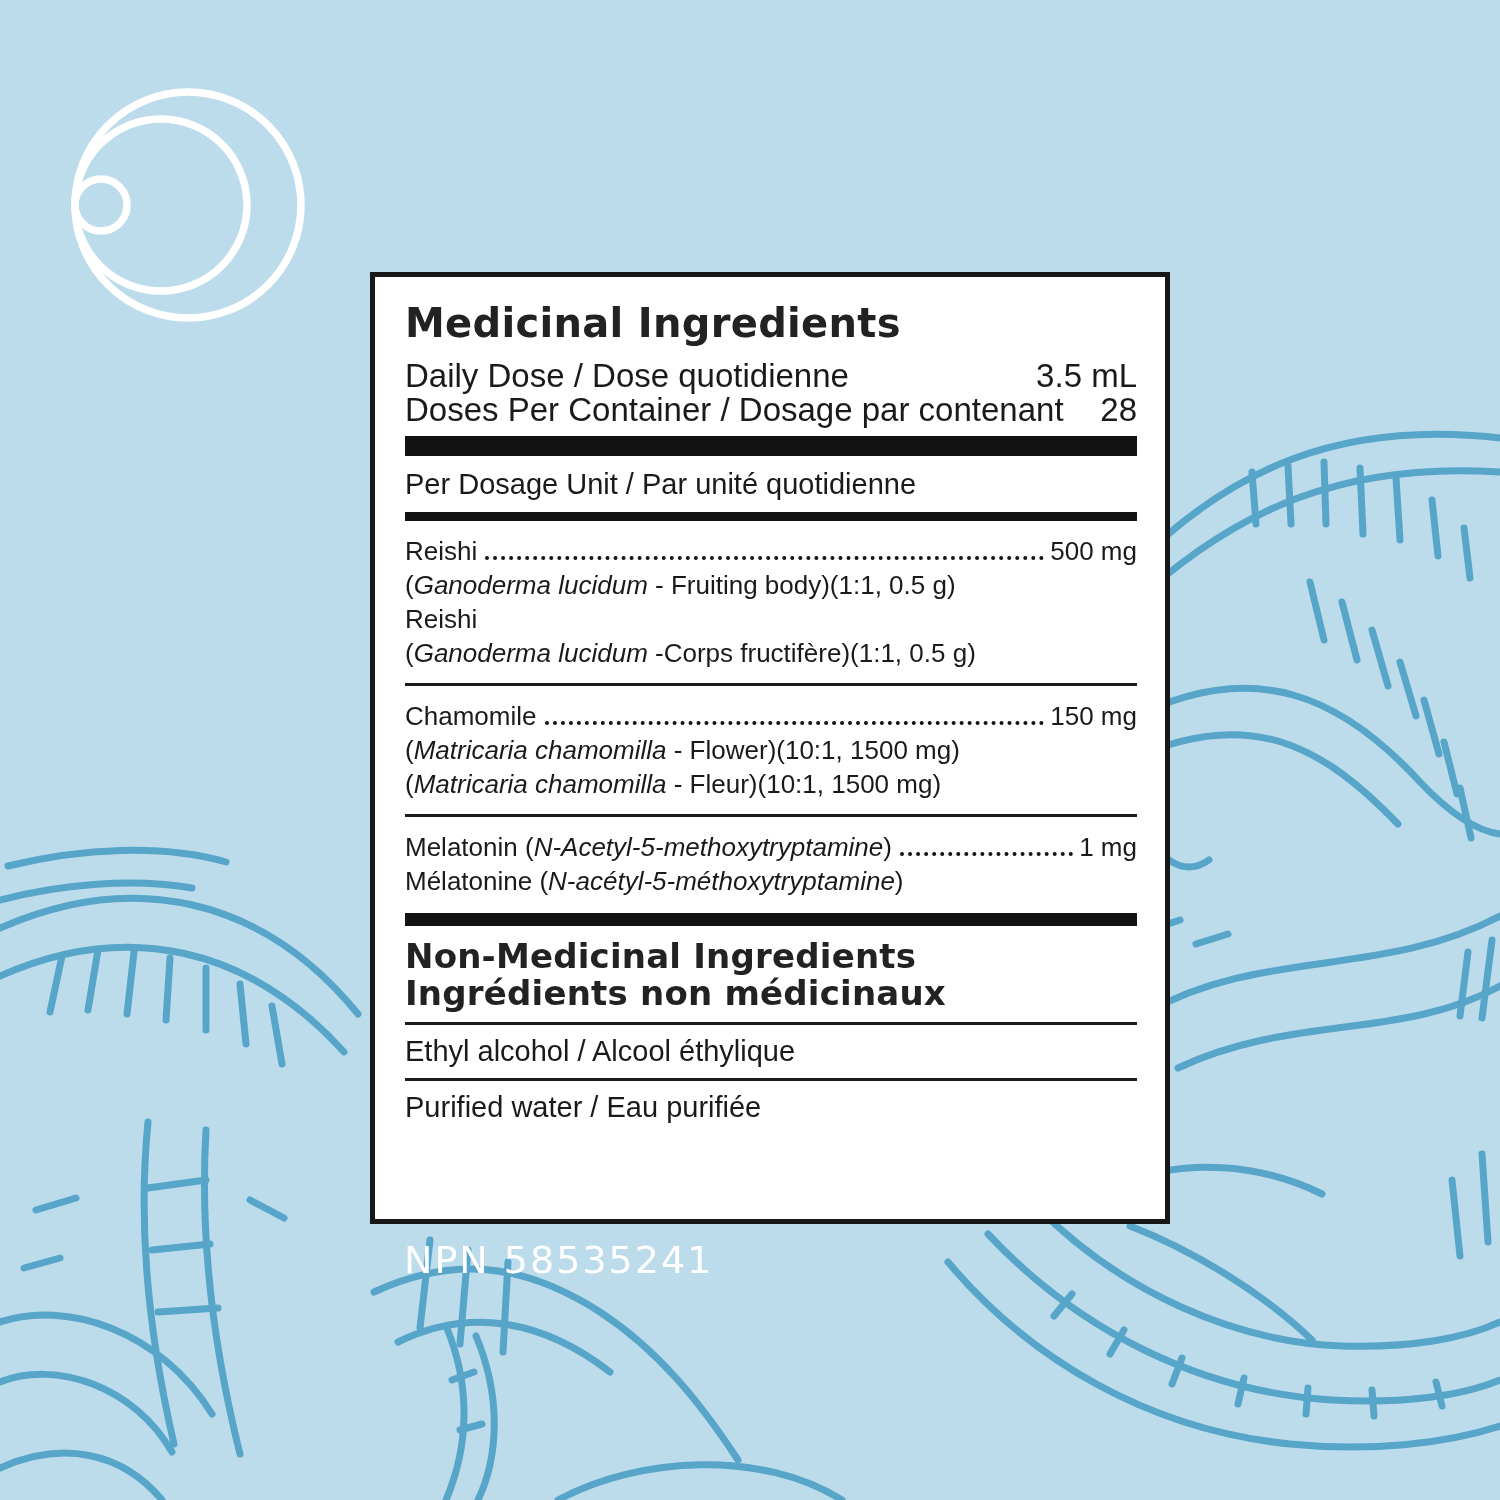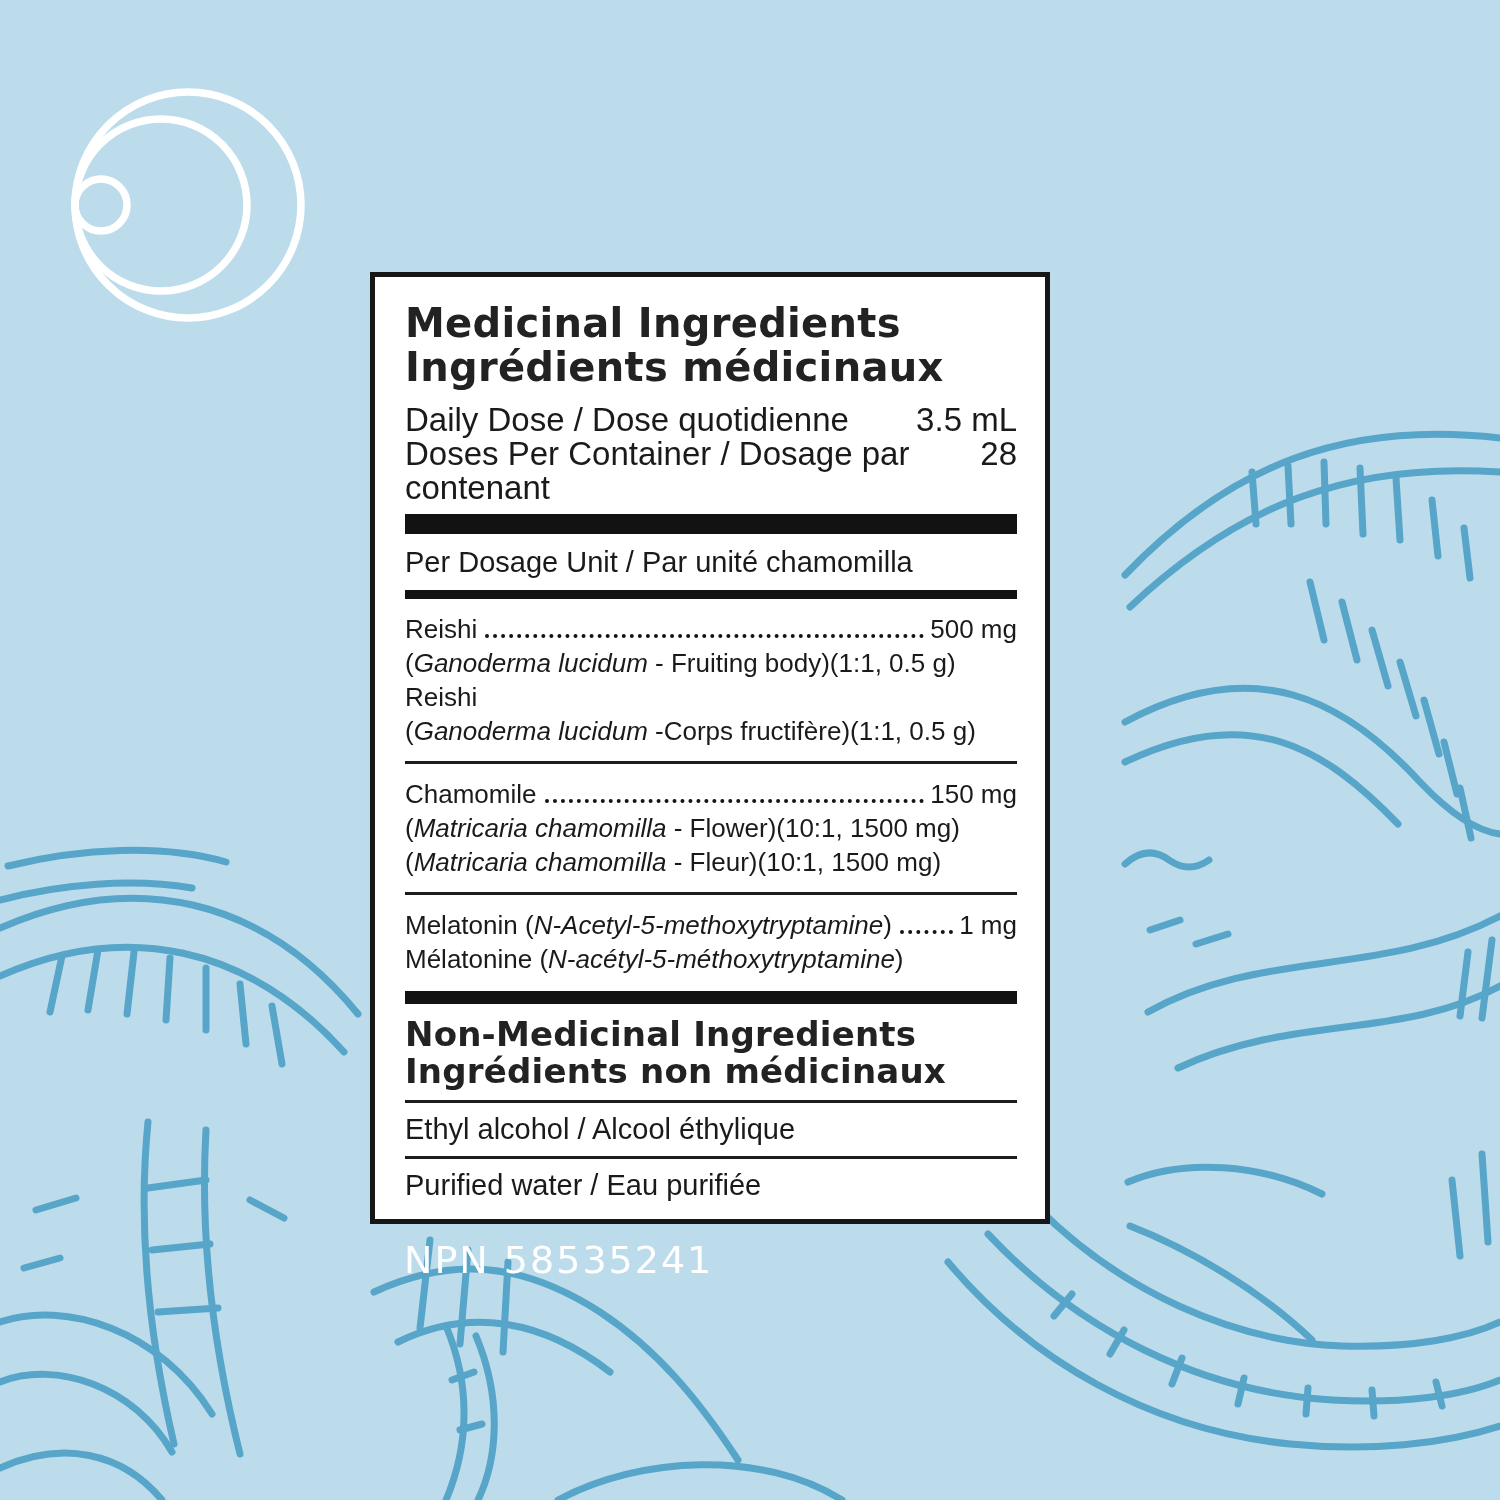--- a/index.html
+++ b/index.html
@@ -7,21 +7,21 @@
   }
   html,body{margin:0;padding:0;}
   body{width:1500px;height:1500px;background:var(--bg);font-family:"Liberation Sans",sans-serif;}
   .stage{position:relative;width:1500px;height:1500px;overflow:hidden;background:var(--bg);}
   .bg-sketch{position:absolute;left:0;top:0;width:1500px;height:1500px;}
   .bg-sketch path{fill:none;stroke:var(--sketch);stroke-width:7;stroke-linecap:round;stroke-linejoin:round;}
   .logo{position:absolute;left:62px;top:72px;}
   .logo circle{fill:none;stroke:var(--logo);stroke-width:7.5;}
 
   .label-box{
-    position:absolute;left:370px;top:272px;width:680px;height:952px;
+    position:absolute;left:370px;top:272px;width:800px;height:952px;
     background:var(--label-bg);border:5px solid #171717;box-sizing:border-box;
     padding:24px 28px 0 30px;color:var(--ink);
   }
   .label-title{font-family:"DejaVu Sans",sans-serif;font-weight:700;font-size:40px;line-height:44px;color:#222;letter-spacing:.3px;}
   .dose-rows{margin-top:14px;font-size:33px;line-height:34px;}
   .dose-row{display:flex;justify-content:space-between;}
   .bar-thick{height:20px;background:#121212;margin:9px 0 11px;}
   .per-unit{font-size:29px;line-height:34px;}
   .bar-thin{height:9px;background:#121212;margin-top:11px;}
   .ing-group{padding:13px 0;}
@@ -127,37 +127,36 @@
 
   <svg class="logo" width="260" height="270" viewBox="0 0 260 270" aria-hidden="true">
     <circle cx="126" cy="133" r="113"></circle>
     <circle cx="99" cy="133" r="86"></circle>
     <circle cx="39" cy="133" r="26"></circle>
   </svg>
 
   <div class="label-box">
     <div class="label-title">
       <div>Medicinal Ingredients</div>
-      <div>Ingrédients médicinaux</div>
     </div>
 
     <div class="dose-rows">
       <div class="dose-row">
         <span>Daily Dose / Dose quotidienne</span>
         <span class="val">3.5 mL</span>
       </div>
       <div class="dose-row">
         <span>Doses Per Container / Dosage par contenant</span>
         <span class="val">28</span>
       </div>
     </div>
 
     <div class="bar-thick"></div>
 
-    <div class="per-unit">Per Dosage Unit / Par unité chamomilla</div>
+    <div class="per-unit">Per Dosage Unit / Par unité quotidienne</div>
 
     <div class="bar-thin"></div>
 
     <div id="ingredients">
         <div class="ing-group">
           <div class="row">
             <span><span>Reishi </span></span>
             <span class="leader"></span>
             <span class="val">500 mg</span>
           </div>

